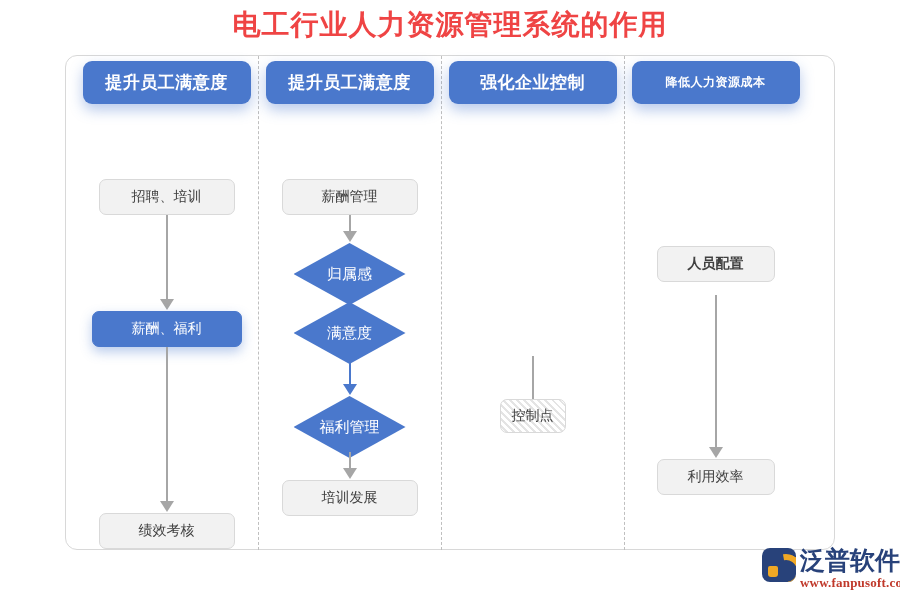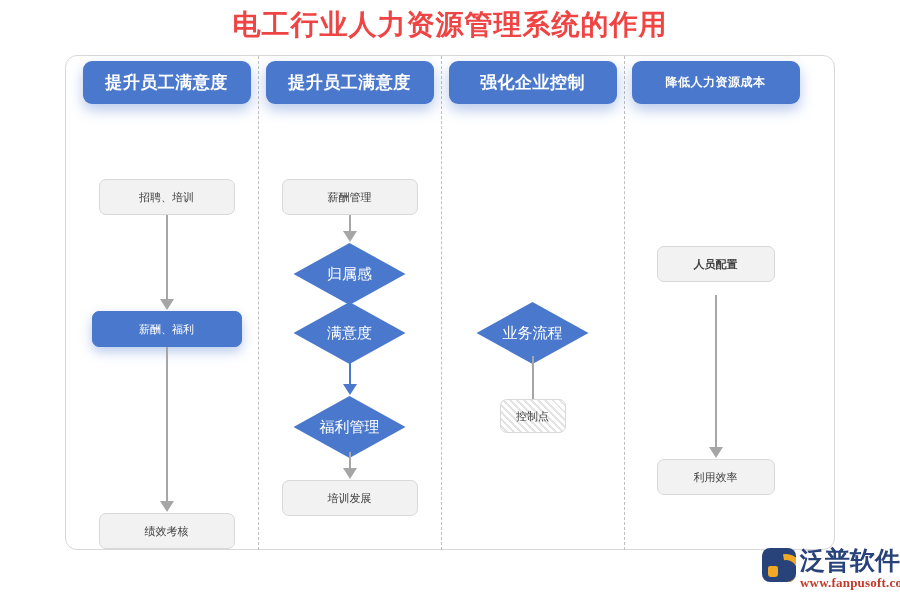--- a/index.html
+++ b/index.html
@@ -93,21 +93,21 @@
   .col3 .col-header { font-size: 12px; }
 
   
   .node {
     position: absolute;
     left: 50%;
     transform: translateX(-50%);
     display: flex;
     align-items: center;
     justify-content: center;
-    font-size: 11px;
+    font-size: 14px;
     white-space: nowrap;
     box-sizing: border-box;
   }
 
   .box-gray {
     background: #F2F2F2;
     border: 1px solid #D9D9D9;
     border-radius: 7px;
     color: #404040;
   }
@@ -309,24 +309,20 @@
     <div class="connector" style="top:396px; height:17px;"></div>
 
     <div class="node box-gray" style="top:424px; width:136px; height:36px;">
       <span class="node-label">培训发展</span>
     </div>
   </div>
 
   <div class="column col2">
     <div class="col-header">强化企业控制</div>
 
-    <div class="diamond" style="top:246px;">
-      <span class="dia-shape"></span>
-      <span class="node-label">业务流程</span>
-    </div>
 
     <div class="connector" style="top:300px; height:48px;"></div>
 
     <div class="node box-hatch" style="top:343px; width:66px; height:34px;">
       <span class="node-label">控制点</span>
     </div>
   </div>
 
   <div class="column col3">
     <div class="col-header">降低人力资源成本</div>

